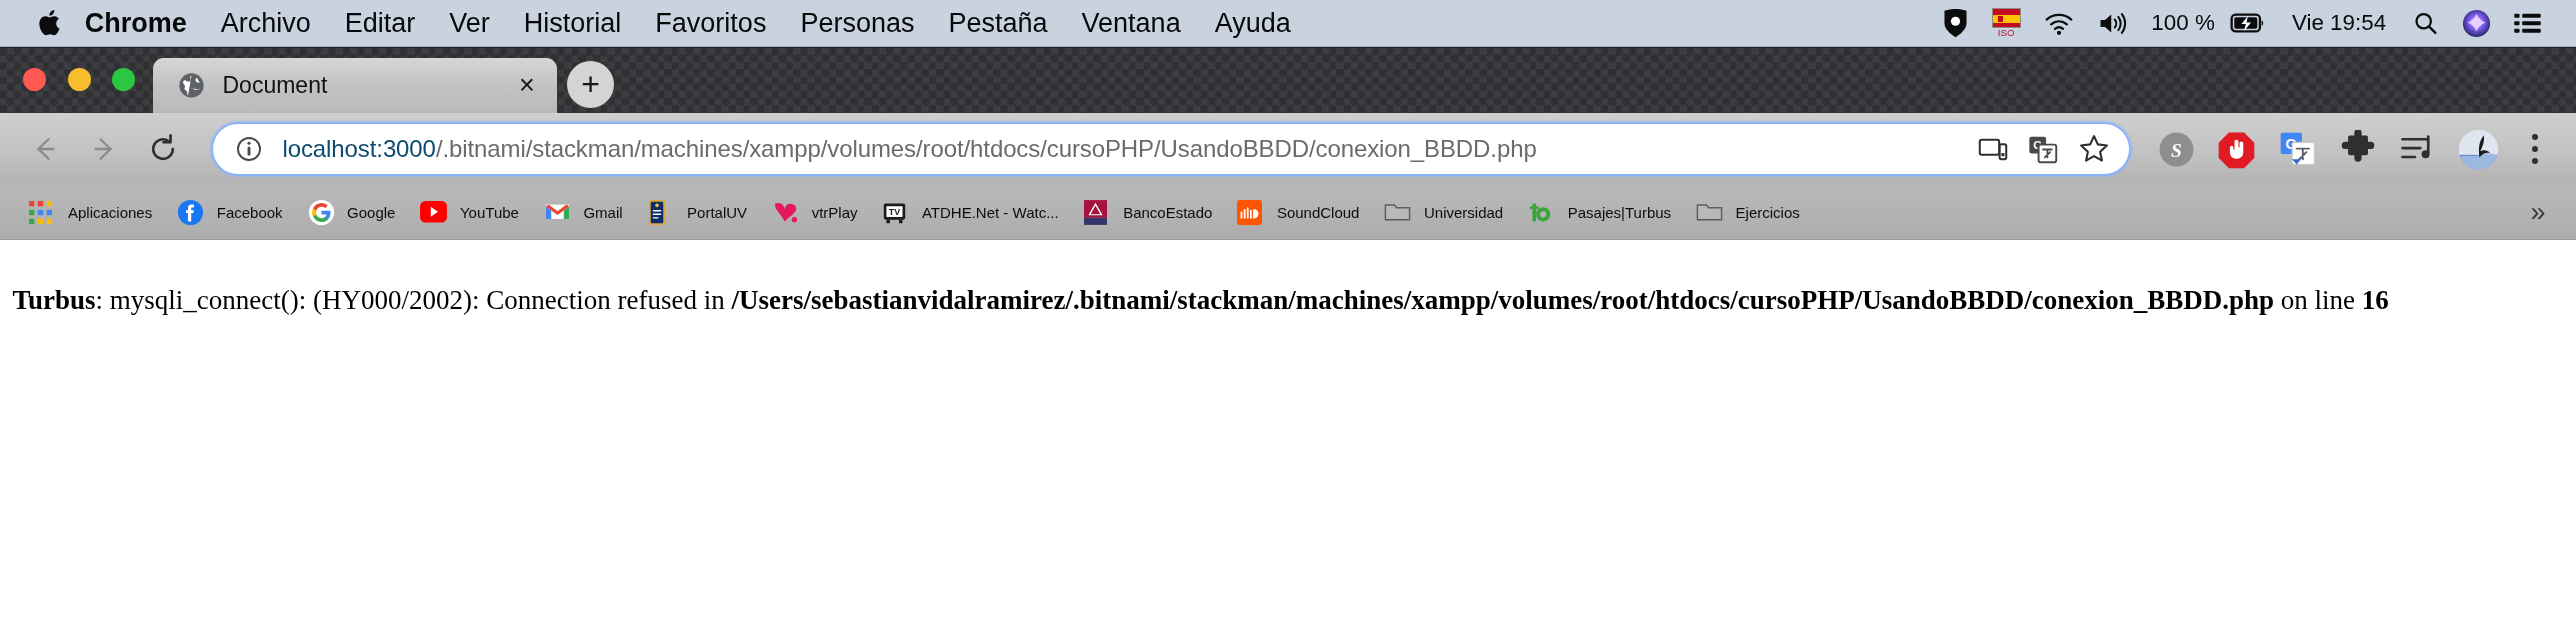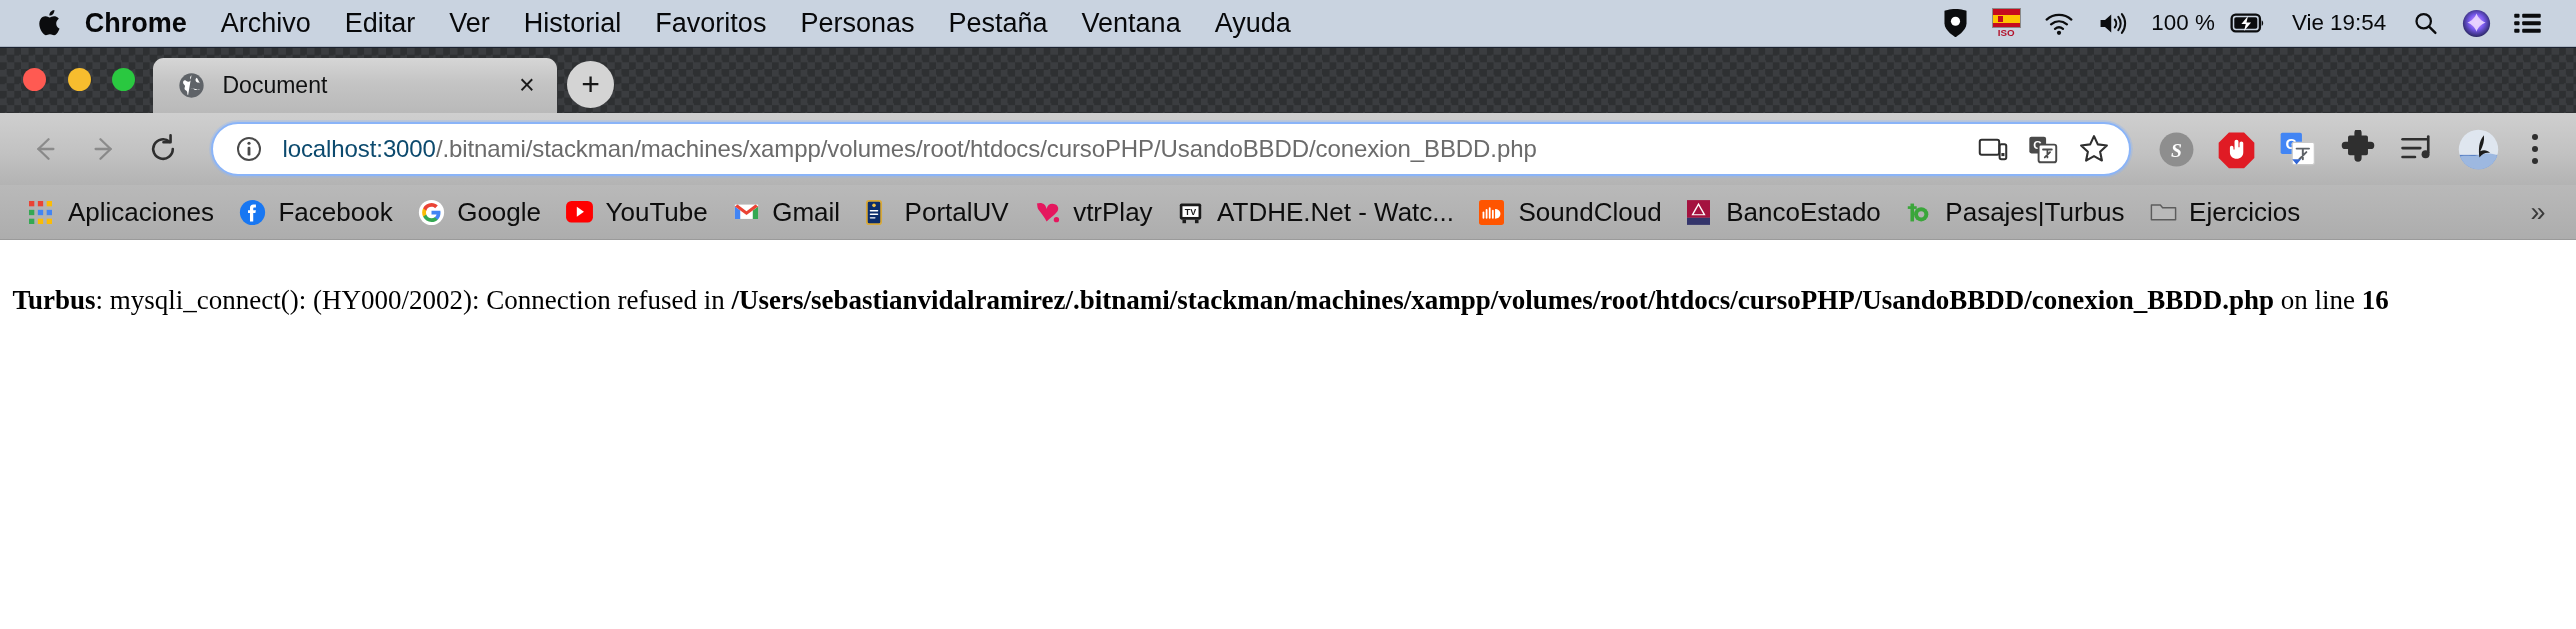--- a/index.html
+++ b/index.html
@@ -157,21 +157,21 @@
   }
   .bm {
     display: flex; align-items: center;
     padding: 0 12.5px;
     height: 45px;
     white-space: nowrap;
     flex: 0 0 auto;
   }
   .bm-icon { width: 27px; height: 27px; flex: 0 0 27px; margin-right: 12.5px;
     display: flex; align-items: center; justify-content: flex-start; }
-  .bm-label { font-size: 26px; color: #0d0d0d; }
+  .bm-label { font-size: 15px; color: #0d0d0d; }
   .bm-overflow { margin-left: auto; font-size: 27px; color: #3a3a3a; padding: 0 9px; }
 
   
   #page {
     background: #ffffff;
     height: 390px;
     padding: 43px 12.5px 0 12.5px;
   }
   #warning-line {
     font-family: "Liberation Serif", "DejaVu Serif", serif;
@@ -210,21 +210,21 @@
         <path fill="#0b0c0e" d="M15 1C8 1 2.5 3 2.5 3v14.5C2.5 26 15 33 15 33s12.5-7 12.5-15.5V3S22 1 15 1z"></path>
         <circle cx="15" cy="15" r="5.2" fill="#ffffff"></circle>
       </svg>
     </div>
     <div class="mb-status">
       <div style="width:29px;position:relative;">
         <div style="width:29px;height:19.7px;background:#c60b1e;position:relative;border:0.9px solid #8a8a8a;">
           <div style="position:absolute;left:0;top:5.4px;width:27px;height:8px;background:#ffc400;"></div>
           <div style="position:absolute;left:5.4px;top:6.3px;width:4.5px;height:6.3px;background:#c60b1e;"></div>
         </div>
-        <div style="font-size:9.8px;color:#b3122b;text-align:center;line-height:9.8px;font-weight:bold;">ISO</div>
+        <div style="font-size:9.8px;color:#b3122b;text-align:center;line-height:9.8px;">ISO</div>
       </div>
     </div>
     <div class="mb-status">
       <svg width="30" height="27" viewBox="0 0 34 30">
         <g fill="none" stroke="#0b0c0e" stroke-width="2.6" stroke-linecap="round">
           <path d="M3 10.5c8-7 20-7 28 0"></path>
           <path d="M8 16c5.5-4.6 12.5-4.6 18 0"></path>
           <path d="M12.5 21c3-2.4 6-2.4 9 0"></path>
         </g>
         <circle cx="17" cy="25.5" r="2.4" fill="#0b0c0e"></circle>
@@ -514,46 +514,54 @@
           <text x="14" y="17" font-size="10" fill="#1c1c1c" text-anchor="middle" font-family="Liberation Sans, sans-serif" font-weight="bold">TV</text>
           <rect x="5" y="22" width="4" height="4" fill="#1c1c1c"></rect>
           <rect x="19" y="22" width="4" height="4" fill="#1c1c1c"></rect>
         </svg>
       </span>
       <span class="bm-label">ATDHE.Net - Watc...</span>
     </div>
 
     <div class="bm">
       <span class="bm-icon">
+        <svg width="23" height="25" viewBox="0 0 26 28">
+          <rect x="0" y="0" width="26" height="20" fill="#a4123f"></rect>
+          <rect x="0" y="20" width="26" height="8" fill="#34356b"></rect>
+          <path d="M13 3l8 14H5z" fill="#ffffff"></path>
+          <path d="M13 6l5.5 10H7.5z" fill="#a4123f"></path>
+        </svg>
+      </span>
+      <span class="bm-label">BancoEstado</span>
+    </div>
+
+    <div class="bm">
+      <span class="bm-icon">
         <svg width="25" height="25" viewBox="0 0 28 28">
           <rect x="0" y="0" width="28" height="28" rx="3" fill="#ff5500"></rect>
           <g fill="#ffffff">
             <rect x="4" y="13" width="2" height="8" rx="1"></rect>
             <rect x="7.5" y="10" width="2" height="11" rx="1"></rect>
             <rect x="11" y="8" width="2" height="13" rx="1"></rect>
             <rect x="14.5" y="11" width="2" height="10" rx="1"></rect>
             <path d="M18 10c3 0 6 2 6 5.5s-3 5.5-6 5.5z"></path>
           </g>
         </svg>
       </span>
       <span class="bm-label">SoundCloud</span>
     </div>
 
     <div class="bm">
       <span class="bm-icon">
-        <svg width="23" height="25" viewBox="0 0 26 28">
-          <rect x="0" y="0" width="26" height="20" fill="#a4123f"></rect>
-          <rect x="0" y="20" width="26" height="8" fill="#34356b"></rect>
-          <path d="M13 3l8 14H5z" fill="#ffffff"></path>
-          <path d="M13 6l5.5 10H7.5z" fill="#a4123f"></path>
-        </svg>
-      </span>
-      <span class="bm-label">BancoEstado</span>
-    </div>
-
+        <svg width="27" height="21.5" viewBox="0 0 30 24">
+          <path d="M1.5 4.5h10l2.5 3h14.5v13.5H1.5z" fill="#b9b9b9" stroke="#5c5c5c" stroke-width="1.6" stroke-linejoin="round"></path>
+        </svg>
+      </span>
+      <span class="bm-label">Universidad</span>
+    </div>
 
     <div class="bm">
       <span class="bm-icon">
         <svg width="25" height="25" viewBox="0 0 28 28">
           <path d="M5 4h4v20H5z" fill="#3aa63a"></path>
           <path d="M2 7h10v3H2z" fill="#3aa63a"></path>
           <circle cx="17" cy="16" r="8" fill="#3aa63a"></circle>
           <circle cx="17" cy="16" r="3.5" fill="#b3b3b3"></circle>
         </svg>
       </span>

